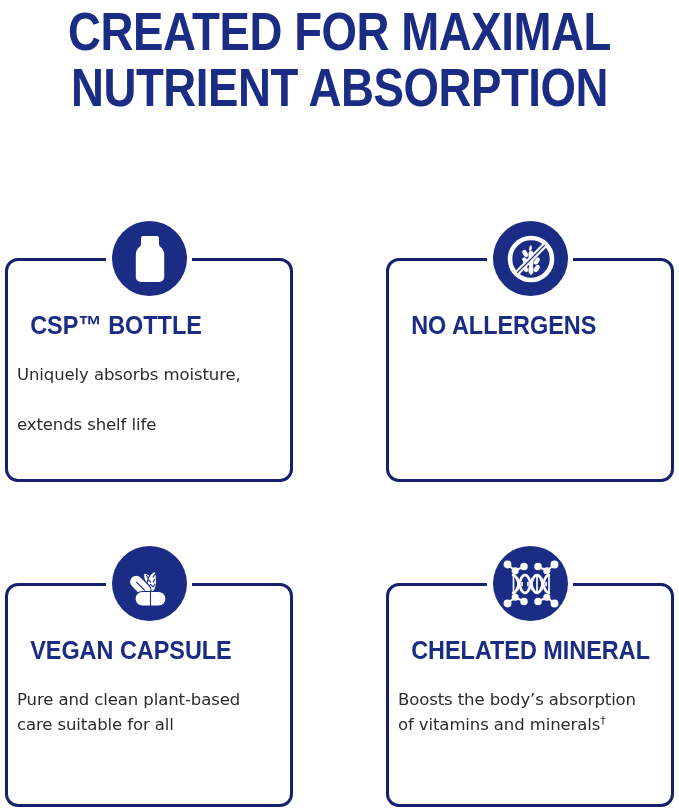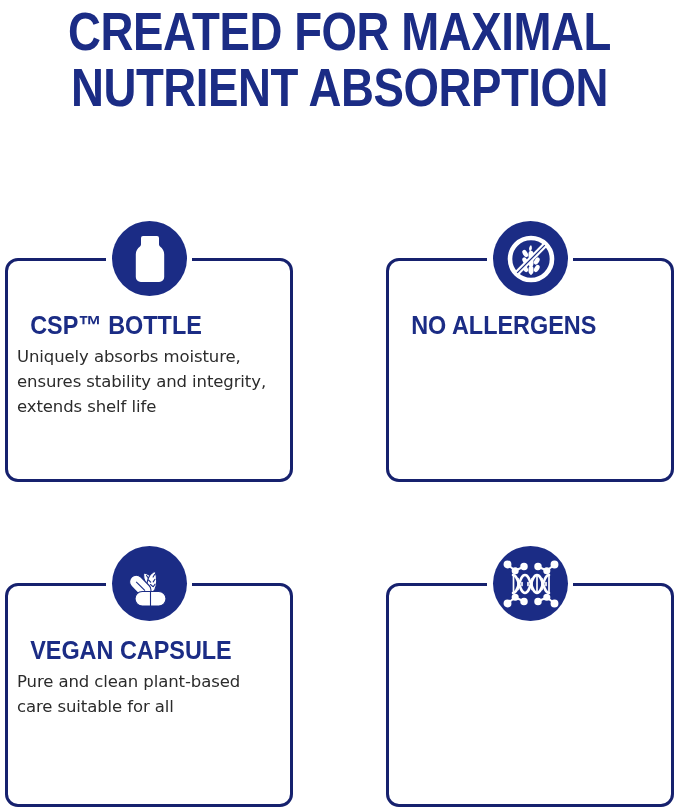--- a/index.html
+++ b/index.html
@@ -103,21 +103,21 @@
     color: #1b2c85;
     font-family: "Liberation Sans", sans-serif;
     font-weight: bold;
     font-size: 26px;
     line-height: 30px;
     letter-spacing: 0px;
     transform: scaleX(0.9);
     white-space: nowrap;
   }
   .card-desc {
-    margin-top: 4px;
+    margin-top: 22px;
     color: #2b2b2b;
     font-family: "DejaVu Sans", sans-serif;
     font-size: 16.5px;
     line-height: 25px;
     letter-spacing: -0.1px;
   }
   .card-desc sup {
     font-size: 11px;
     vertical-align: super;
     line-height: 0;
@@ -138,21 +138,21 @@
     <div class="card-notch"></div>
     <div class="icon-badge">
       <svg width="46" height="50" viewBox="0 0 46 50" aria-hidden="true">
         <path fill="#ffffff" d="M16 2h14a2 2 0 0 1 2 2v6.5c0 .8.4 1.4 1 1.9 2.6 2 4.2 4.6 4.2 7.9V43a5 5 0 0 1-5 5H13.8a5 5 0 0 1-5-5V20.3c0-3.3 1.6-5.9 4.2-7.9.6-.5 1-1.1 1-1.9V4a2 2 0 0 1 2-2z"></path>
       </svg>
     </div>
     <div class="card-body">
       <div class="card-title">CSP™ BOTTLE</div>
       <div class="card-desc">
         <span>Uniquely absorbs moisture,</span><br>
-        <span>ensures stability and integrity,</span><br>
+        <br>
         <span>extends shelf life</span>
       </div>
     </div>
   </div>
 
   <div class="card c2">
     <div class="card-frame"></div>
     <div class="card-notch"></div>
     <div class="icon-badge">
       <svg width="56" height="56" viewBox="0 0 56 56" aria-hidden="true">
@@ -260,15 +260,22 @@
           <line x1="20" y1="26.5" x2="20" y2="29.5"></line>
           <line x1="26" y1="26.5" x2="26" y2="29.5"></line>
           <line x1="30" y1="22.5" x2="30" y2="33.5"></line>
           <line x1="35" y1="19" x2="35" y2="37"></line>
           <line x1="40" y1="22.5" x2="40" y2="33.5"></line>
           <line x1="44" y1="26.5" x2="44" y2="29.5"></line>
           <line x1="47" y1="19" x2="47" y2="37"></line>
         </g>
       </svg>
     </div>
+    <div class="card-body">
+      <div class="card-title">CHELATED MINERAL</div>
+      <div class="card-desc">
+        <span>Boosts the body’s absorption</span><br>
+        <span>of vitamins and minerals</span><sup>†</sup>
+      </div>
+    </div>
   </div>
 
 </div>
 
 </body></html>

